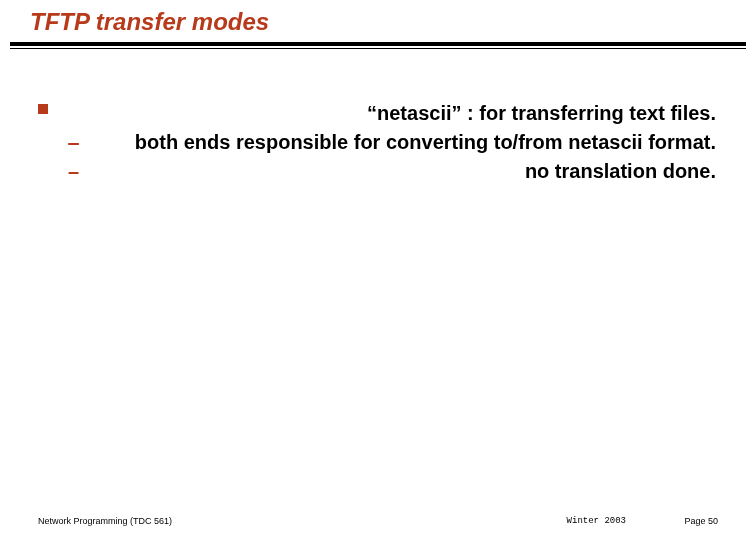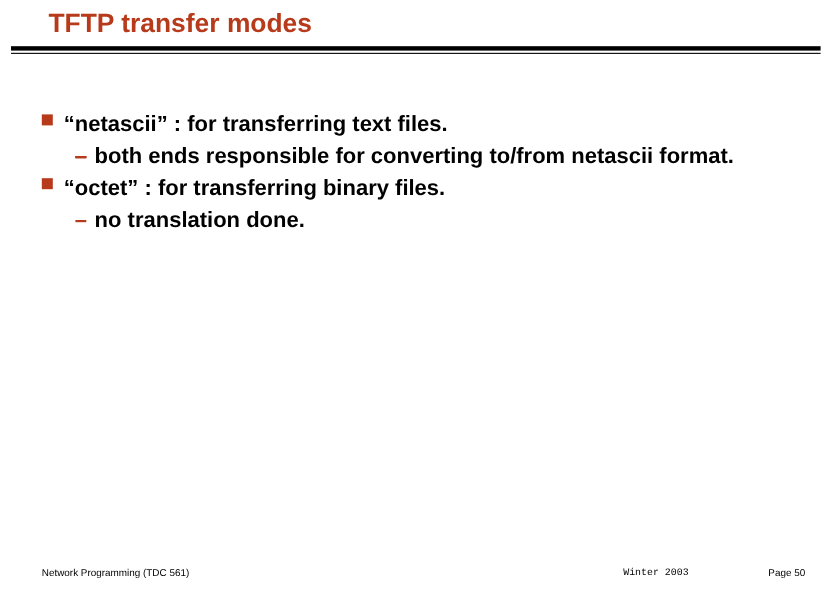--- a/index.html
+++ b/index.html
@@ -13,25 +13,26 @@
     position: relative;
   }
   .slide {
     width: 756px;
     height: 540px;
     position: relative;
     box-sizing: border-box;
   }
   .title {
     position: absolute;
-    left: 44px;
+    left: 30px;
     top: 8px;
     color: #b73a1a;
     font-weight: bold;
     font-size: 24px;
+    font-style: italic;
   }
   .hr-thick {
     position: absolute;
     left: 10px;
     right: 10px;
     top: 42px;
     height: 4px;
     background: #000;
   }
   .hr-thin {
@@ -44,20 +45,21 @@
   }
   .content {
     position: absolute;
     left: 38px;
     top: 100px;
     right: 40px;
     font-size: 20px;
     font-weight: bold;
     color: #000;
     line-height: 1.35;
+    text-align: right;
   }
   .l1 {
     position: relative;
     padding-left: 20px;
     margin-bottom: 2px;
   }
   .l1-bullet {
     position: absolute;
     left: 0;
     top: 4px;
@@ -88,21 +90,21 @@
   .footer-mid {
     position: absolute;
     right: 130px;
     bottom: 14px;
     font-size: 9px;
     color: #000;
     font-family: Liberation Mono, monospace;
   }
   .footer-right {
     position: absolute;
-    right: 24px;
+    right: 38px;
     bottom: 14px;
     font-size: 9px;
     color: #000;
   }
 </style>
 </head>
 <body>
 
 <div class="slide">
 
@@ -120,24 +122,20 @@
       <span class="l2-dash">–</span>
     </div>
     <div class="l2">
       <span class="l2-dash">–</span>
     </div>
     <div class="l2">
       <span class="l2-dash">–</span>
       <span>both ends responsible for converting to/from netascii format.</span>
     </div>
 
-    <div class="l1">
-      <span class="l1-bullet"></span>
-      <span>“octet” : for transferring binary files.</span>
-    </div>
     <div class="l2">
       <span class="l2-dash">–</span>
       <span>no translation done.</span>
     </div>
 
   </div>
 
   <div class="footer-left">Network Programming (TDC 561)</div>
   <div class="footer-mid">Winter  2003</div>
   <div class="footer-right">Page 50</div>

